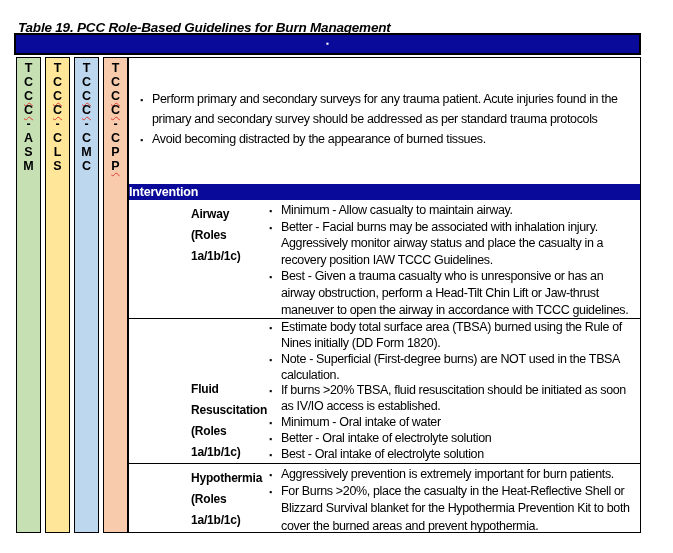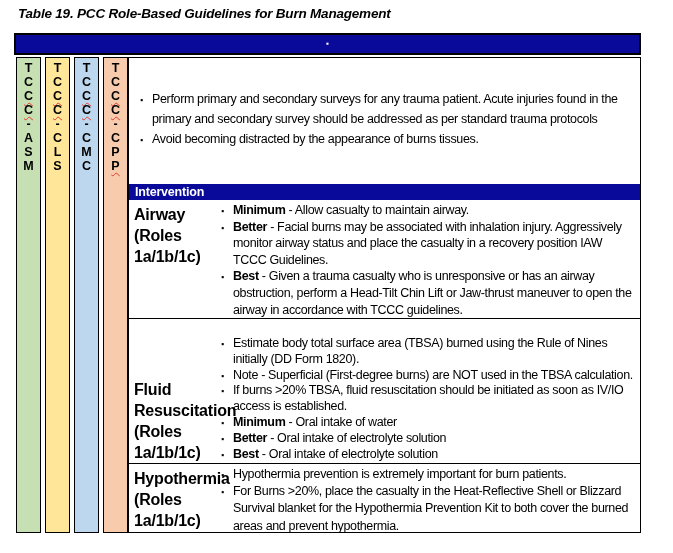--- a/index.html
+++ b/index.html
@@ -1,19 +1,19 @@
 <!DOCTYPE html>
 <html><head>
 <meta charset="utf-8">
 <style>
   * { box-sizing: border-box; margin: 0; padding: 0; }
   html, body { width: 673px; height: 553px; background: #ffffff;
     font-family: "Liberation Sans", sans-serif; color: #000; overflow: hidden; position: relative; }
 
-  .page-title { position: absolute; left: 18px; top: 6px; font-size: 13.5px;
+  .page-title { position: absolute; left: 18px; top: 20px; font-size: 13.5px;
     font-weight: bold; font-style: italic; letter-spacing: -0.2px; }
 
   .tbl { position: absolute; left: 14px; top: 33px; width: 627px; height: 500px; }
 
   .banner { position: absolute; left: 0; top: 0; width: 627px; height: 22px;
     border: 2px solid #000; color: #fff; font-weight: bold; font-size: 13px;
     display: flex; align-items: center; justify-content: center; gap: 7px; letter-spacing: -0.2px; }
   .banner .bmark-sm { font-size: 8px; line-height: 1; }
 
   .roles { position: absolute; left: 2px; top: 24px; height: 476px; display: flex; gap: 4px; }
@@ -25,40 +25,40 @@
     text-decoration-color: #e03c31; text-decoration-thickness: 1px; text-underline-offset: 2px; }
 
   .main { position: absolute; left: 114px; top: 24px; width: 513px; height: 476px;
     border: 1.5px solid #000; background: #fff; }
 
   ul.blist { list-style: none; }
   li.bitem { display: flex; font-size: 12.5px; letter-spacing: -0.35px; }
   .bmark { flex: none; width: 14px; font-size: 8.5px; padding-left: 2px; line-height: inherit;
     transform: translateY(1px); }
   .btext { flex: 1; }
-  .btext b { font-weight: bold; margin-top: 44px; }
+  .btext b { font-weight: normal; margin-top: 44px; }
 
   .overview { position: absolute; top: 0; left: 0; width: 100%; height: 126px;
     padding: 31px 8px 0 9px; overflow: hidden; }
   .overview li.bitem { line-height: 20px; }
 
   .phead { position: absolute; top: 126px; left: 0; width: 100%; height: 16px;
     color: #fff; font-weight: bold; font-size: 12.5px; display: flex; align-items: center;
     letter-spacing: -0.2px; }
-  .phead .h1 { width: 90px; padding-left: 6px; flex: none; }
+  .phead .h1 { width: 90px; flex: none; }
   .phead .h2 { flex: 1; padding-left: 4px; }
 
   .prows { position: absolute; top: 142px; left: 0; width: 100%; }
   .prow { display: flex; overflow: hidden; }
   .prow + .prow { border-top: 1.5px solid #000; }
   .prow:nth-child(1) { height: 118px; }
   .prow:nth-child(2) { height: 145px; align-items: flex-end; }
   .prow:nth-child(3) { height: 71px; justify-content: flex-end; }
-  .int { flex: none; width: 90px; padding: 4px 2px 0 5px; font-weight: bold; font-size: 16px;
-    line-height: 21px; white-space: pre-line; letter-spacing: -0.2px; }
+  .int { flex: none; width: 90px; padding: 4px 2px 0 14px; font-weight: bold; font-size: 12px;
+    line-height: 21px; white-space: pre-line; letter-spacing: -0.2px; margin-left: 48px; }
   .par { flex: 1; padding: 2px 6px 0 0; }
   .prow:nth-child(1) .par li.bitem { line-height: 16.6px; }
   .prow:nth-child(2) .par li.bitem { line-height: 15.9px; }
   .prow:nth-child(3) .par li.bitem { line-height: 17.2px; }
 </style>
 </head>
 <body>
 
 <div class="page-title">Table 19.  PCC Role-Based Guidelines for Burn Management</div>
 
@@ -114,21 +114,21 @@
   <div class="main">
 
     <div class="overview">
       <ul class="blist" id="overview-list">
           <li class="bitem">
             <span class="bmark">▪</span>
             <span class="btext">Perform primary and secondary surveys for any trauma patient. Acute injuries found in the primary and secondary survey should be addressed as per standard trauma protocols</span>
           </li>
           <li class="bitem">
             <span class="bmark">▪</span>
-            <span class="btext">Avoid becoming distracted by the appearance of burns tissues.</span>
+            <span class="btext">Avoid becoming distracted by the appearance of burned tissues.</span>
           </li>
         </ul>
     </div>
 
     <div class="phead" style="background: rgb(10, 10, 154);">
       <span class="h1">Intervention</span>
     </div>
 
     <div class="prows" id="prows">
         <div class="prow">
@@ -187,21 +187,21 @@
           </div>
         </div>
         <div class="prow">
           <div class="int">Hypothermia
 (Roles
 1a/1b/1c)</div>
           <div class="par">
             <ul class="blist">
               <li class="bitem">
                 <span class="bmark">▪</span>
-                <span class="btext">Hypothermia prevention is extremely important for burn patients.</span>
+                <span class="btext">Aggressively prevention is extremely important for burn patients.</span>
               </li>
               <li class="bitem">
                 <span class="bmark">▪</span>
                 <span class="btext">For Burns &gt;20%, place the casualty in the Heat-Reflective Shell or Blizzard Survival blanket for the Hypothermia Prevention Kit to both cover the burned areas and prevent hypothermia.</span>
               </li>
             </ul>
           </div>
         </div>
       </div>
 

